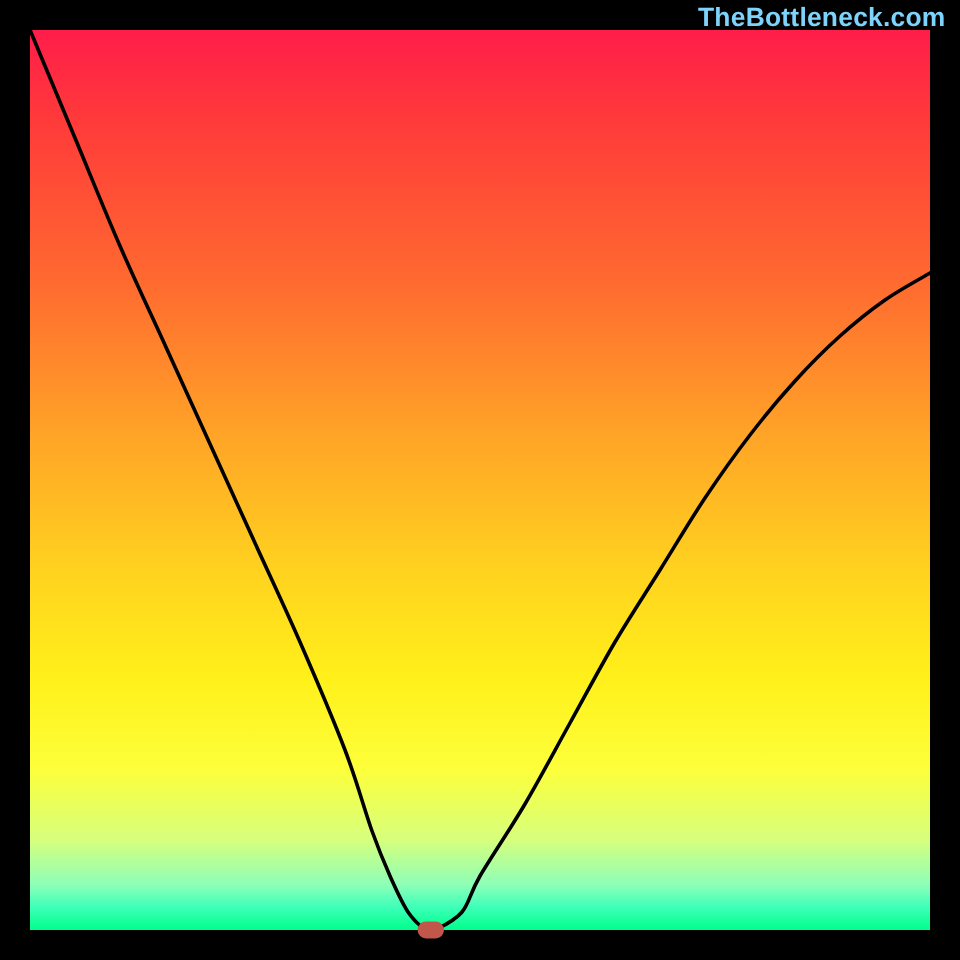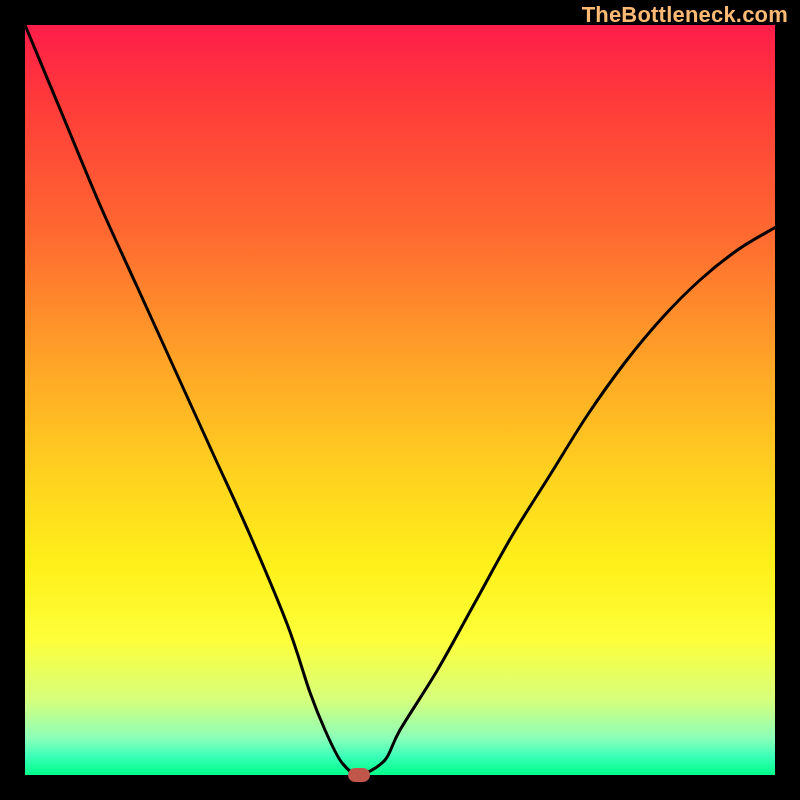--- a/index.html
+++ b/index.html
@@ -37,21 +37,21 @@
       #d6ff7d 90%,
       #8dffb8 95%,
       #3cffb9 97.5%,
       #00ff8a 100%
     );
   }
   .attribution {
     position: absolute;
     top: 2px;
     right: 12px;
-    color: #fdba74;
+    color: #7dd3fc;
     font-size: 22px;
     font-weight: 600;
     letter-spacing: 0.2px;
     font-family: Arial, sans-serif;
   }
   svg.curve {
     position: absolute;
     top: 0;
     left: 0;
     width: 750px;

